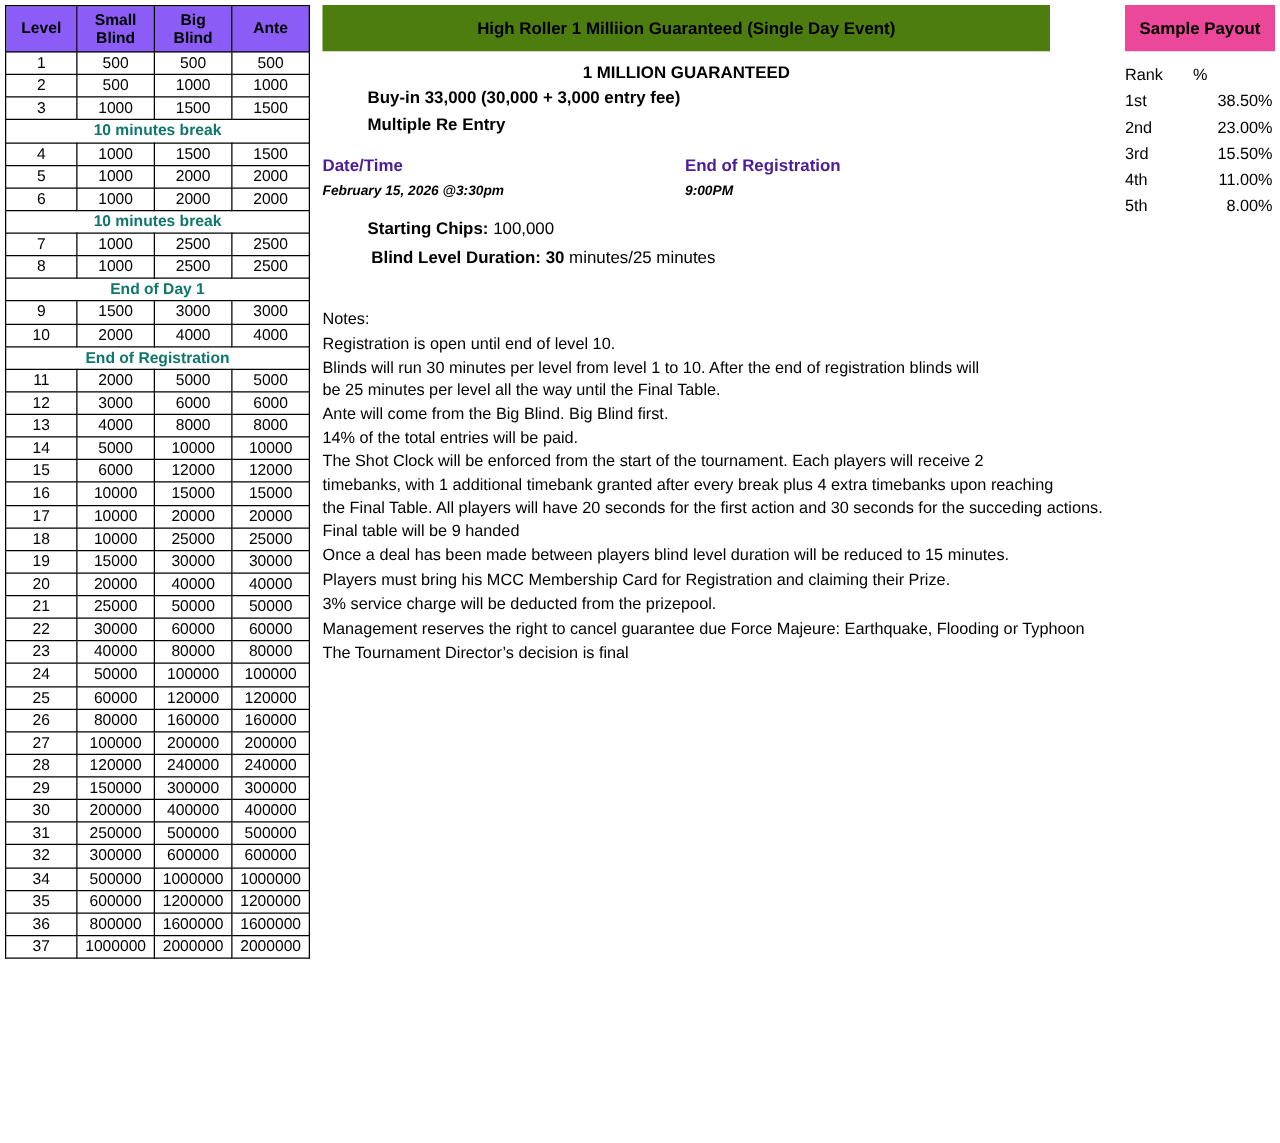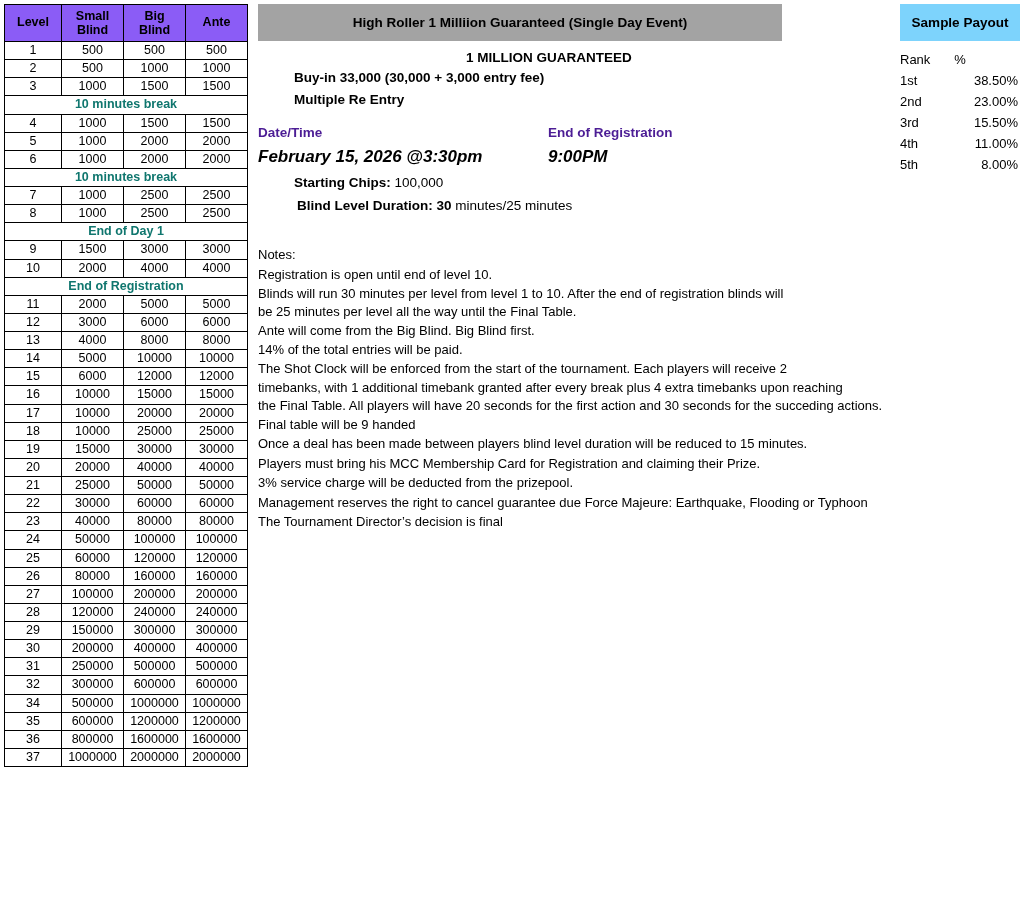--- a/index.html
+++ b/index.html
@@ -61,23 +61,23 @@
   }
 
   
   #center-panel {
     position: absolute;
     left: 258px;
     top: 4px;
     width: 700px;
   }
   #event-title-banner {
-    width: 524px;
+    width: 582px;
     height: 37px;
-    background: #a3a3a3;
+    background: #4d7c0f;
     display: flex;
     align-items: center;
     justify-content: center;
     font-weight: bold;
     font-size: 13.5px;
   }
   #guarantee-line {
     margin-top: 9px;
     width: 582px;
     text-align: center;
@@ -102,21 +102,21 @@
   .dt-col-b { position: absolute; left: 290px; top: 0; }
   .dt-head {
     color: #4c1d95;
     font-weight: bold;
     font-size: 13.5px;
   }
   .dt-value {
     margin-top: 7px;
     font-weight: bold;
     font-style: italic;
-    font-size: 17px;
+    font-size: 11px;
   }
 
   #chips-line { margin-top: 6px; }
   #duration-line { margin-top: 6px; padding-left: 3px; }
 
   #notes-block {
     margin-top: 30px;
   }
   #notes-block .note {
     font-size: 13px;
@@ -128,21 +128,21 @@
   
   #payout-panel {
     position: absolute;
     left: 900px;
     top: 4px;
     width: 120px;
   }
   #payout-title {
     width: 120px;
     height: 37px;
-    background: #7dd3fc;
+    background: #ec4899;
     display: flex;
     align-items: center;
     justify-content: center;
     font-weight: bold;
     font-size: 13.5px;
   }
   #payout-table {
     margin-top: 8px;
     width: 120px;
     border-collapse: collapse;

